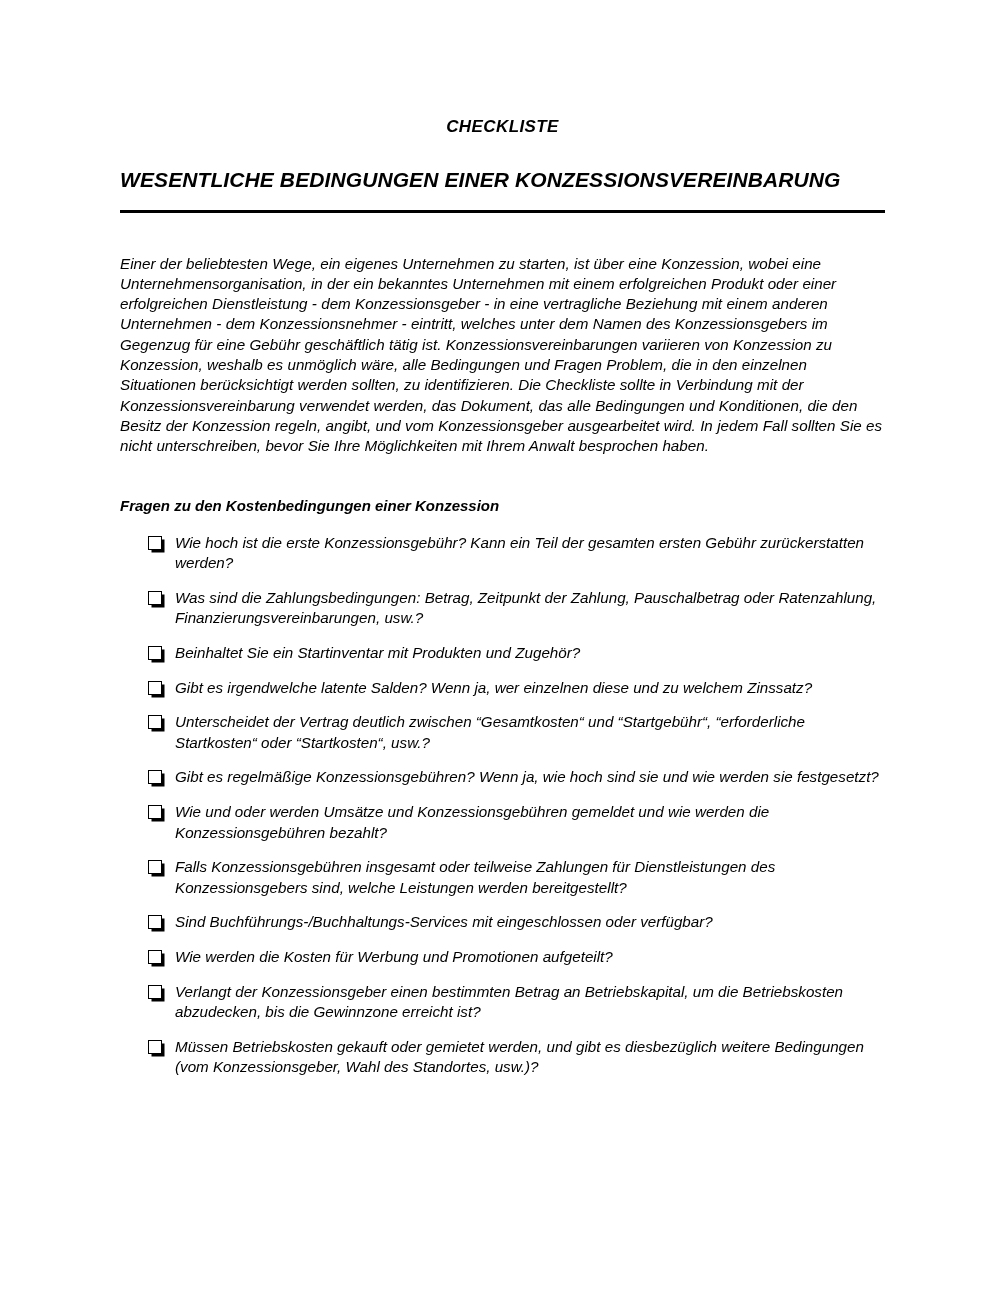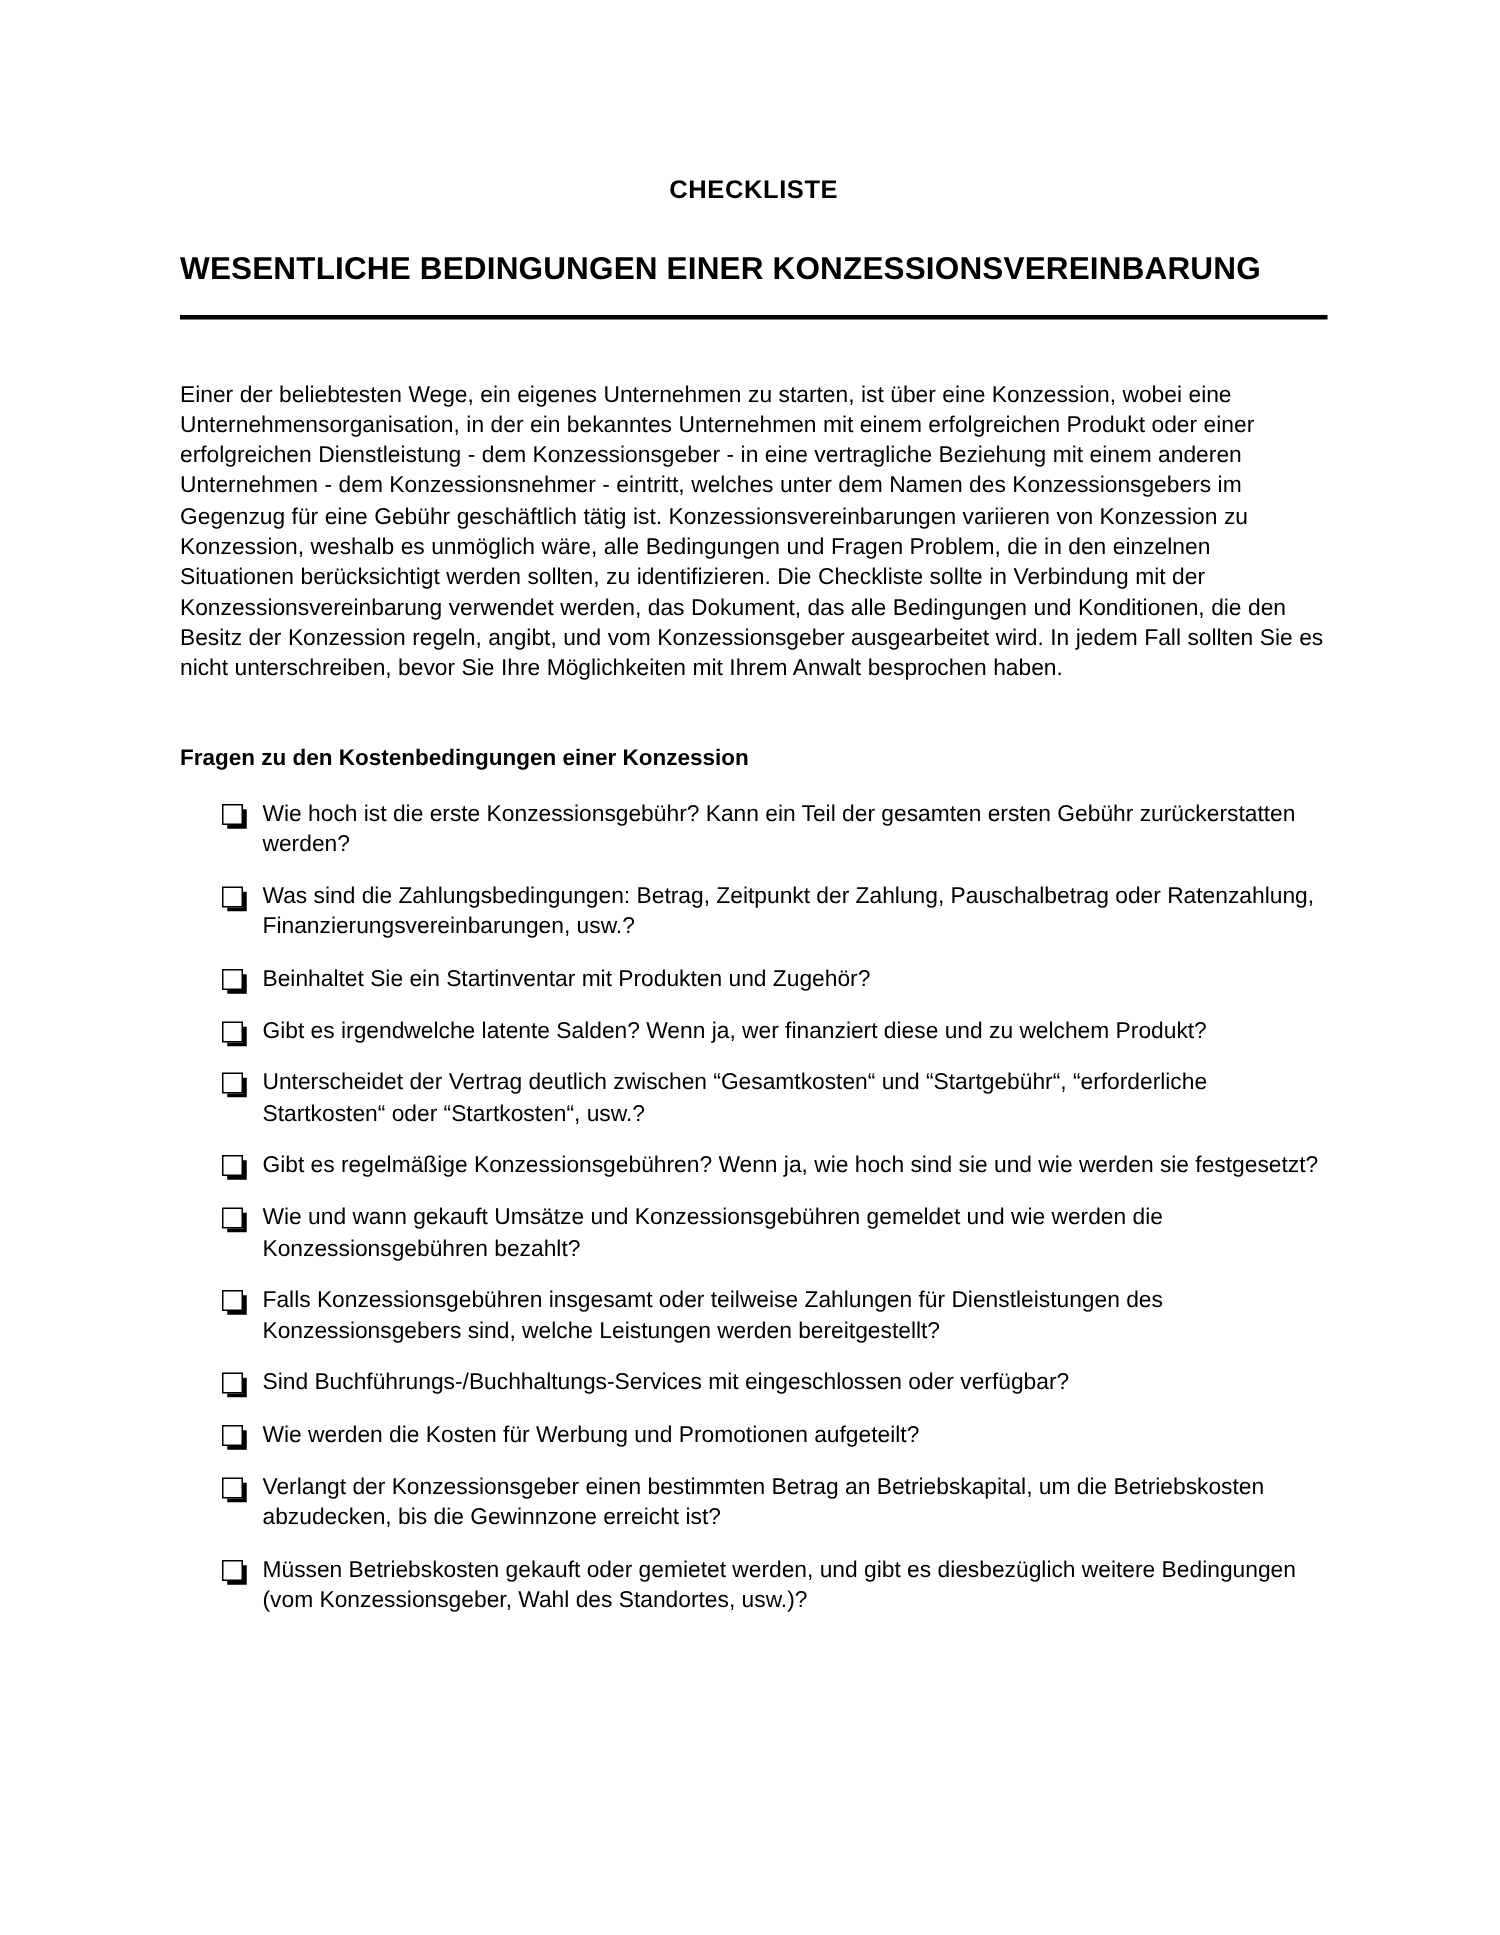--- a/index.html
+++ b/index.html
@@ -14,20 +14,21 @@
     color: #000000;
     -webkit-font-smoothing: antialiased;
   }
   .page {
     position: relative;
     width: 912px;
     height: 1290px;
     box-sizing: border-box;
     padding: 0;
     overflow: hidden;
+    font-style: italic;
   }
   .content {
     position: absolute;
     left: 120px;
     top: 0;
     width: 765px;
   }
   .title-main {
     text-align: center;
     font-size: 17px;
@@ -119,33 +120,33 @@
       <li class="check-item">
         <span class="check-box"></span>
         <span class="item-text">Was sind die Zahlungsbedingungen: Betrag, Zeitpunkt der Zahlung, Pauschalbetrag oder Ratenzahlung, Finanzierungsvereinbarungen, usw.?</span>
       </li>
       <li class="check-item">
         <span class="check-box"></span>
         <span class="item-text">Beinhaltet Sie ein Startinventar mit Produkten und Zugehör?</span>
       </li>
       <li class="check-item">
         <span class="check-box"></span>
-        <span class="item-text">Gibt es irgendwelche latente Salden? Wenn ja, wer finanziert diese und zu welchem Produkt?</span>
+        <span class="item-text">Gibt es irgendwelche latente Salden? Wenn ja, wer einzelnen diese und zu welchem Zinssatz?</span>
       </li>
       <li class="check-item">
         <span class="check-box"></span>
         <span class="item-text">Unterscheidet der Vertrag deutlich zwischen “Gesamtkosten“ und “Startgebühr“, “erforderliche Startkosten“ oder “Startkosten“, usw.?</span>
       </li>
       <li class="check-item">
         <span class="check-box"></span>
         <span class="item-text">Gibt es regelmäßige Konzessionsgebühren? Wenn ja, wie hoch sind sie und wie werden sie festgesetzt?</span>
       </li>
       <li class="check-item">
         <span class="check-box"></span>
-        <span class="item-text">Wie und wann gekauft Umsätze und Konzessionsgebühren gemeldet und wie werden die Konzessionsgebühren bezahlt?</span>
+        <span class="item-text">Wie und oder werden Umsätze und Konzessionsgebühren gemeldet und wie werden die Konzessionsgebühren bezahlt?</span>
       </li>
       <li class="check-item">
         <span class="check-box"></span>
         <span class="item-text">Falls Konzessionsgebühren insgesamt oder teilweise Zahlungen für Dienstleistungen des Konzessionsgebers sind, welche Leistungen werden bereitgestellt?</span>
       </li>
       <li class="check-item">
         <span class="check-box"></span>
         <span class="item-text">Sind Buchführungs-/Buchhaltungs-Services mit eingeschlossen oder verfügbar?</span>
       </li>
       <li class="check-item">

